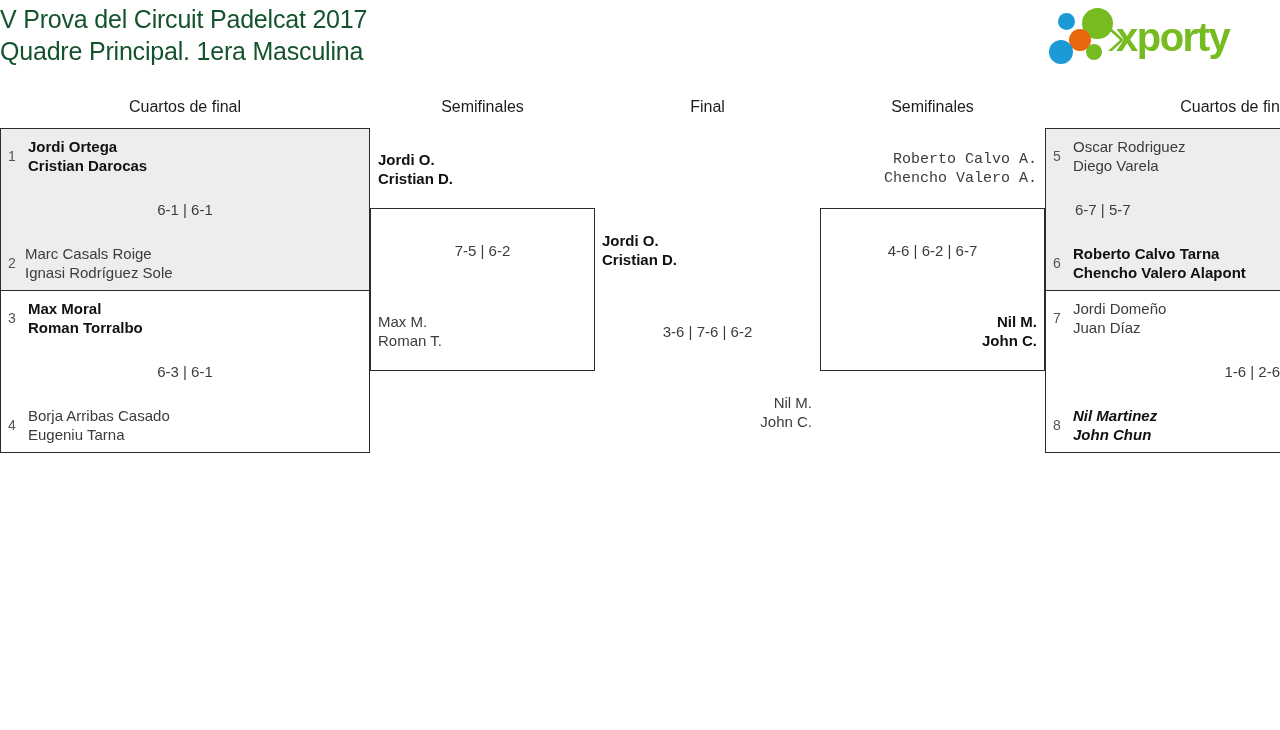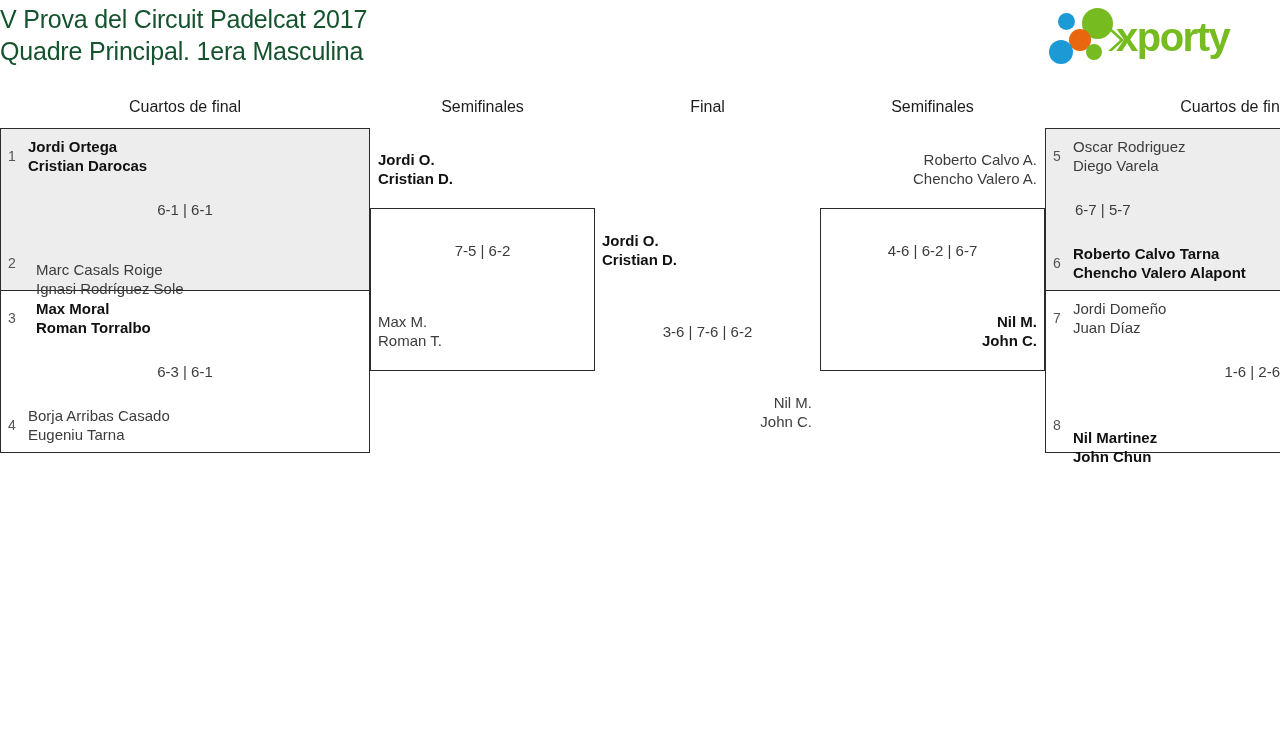--- a/index.html
+++ b/index.html
@@ -139,49 +139,49 @@
     line-height: 19px;
     color: #3c3c3c;
     white-space: nowrap;
   }
   .score.align-right { text-align: right; }
   .score.align-center { text-align: center; }
 
   
   #qf1-e1 { left: 28px; top: 137px; }
   #qf1-s1 { left: 2px;  top: 147px; }
-  #qf1-e2 { left: 36px; top: 244px; margin-top: 16px; }
+  #qf1-e2 { left: 25px; top: 244px; }
   #qf1-s2 { left: 2px;  top: 254px; }
   #qf1-score { left: 30px; top: 200px; width: 310px; text-align: center; }
 
-  #qf2-e1 { left: 36px; top: 299px; }
+  #qf2-e1 { left: 28px; top: 299px; }
   #qf2-s1 { left: 2px;  top: 309px; }
   #qf2-e2 { left: 28px; top: 406px; }
   #qf2-s2 { left: 2px;  top: 416px; }
   #qf2-score { left: 30px; top: 362px; width: 310px; text-align: center; }
 
   
   #qf3-e1 { left: 1073px; top: 137px; }
   #qf3-s1 { left: 1047px; top: 147px; }
   #qf3-e2 { left: 1073px; top: 244px; }
   #qf3-s2 { left: 1047px; top: 254px; }
   #qf3-score { left: 1075px; top: 200px; width: 205px; text-align: left; }
 
   #qf4-e1 { left: 1073px; top: 299px; }
   #qf4-s1 { left: 1047px; top: 309px; }
-  #qf4-e2 { left: 1073px; top: 428px; }
+  #qf4-e2 { left: 1073px; top: 406px; font-style: italic; }
   #qf4-s2 { left: 1047px; top: 416px; }
   #qf4-score { left: 1075px; top: 362px; width: 205px; text-align: right; }
 
   
   #sfl-e1 { left: 378px; top: 150px; }
   #sfl-e2 { left: 378px; top: 312px; }
   #sfl-score { left: 380px; top: 241px; width: 205px; text-align: center; }
 
-  #sfr-e1 { left: 625px; top: 150px; width: 412px; }
+  #sfr-e1 { left: 625px; top: 150px; width: 412px; font-family: Liberation Mono, monospace; }
   #sfr-e2 { left: 625px; top: 312px; width: 412px; }
   #sfr-score { left: 830px; top: 241px; width: 205px; text-align: center; }
 
   
   #fin-e1 { left: 602px; top: 231px; }
   #fin-e2 { left: 545px; top: 393px; width: 267px; }
   #fin-score { left: 605px; top: 322px; width: 205px; text-align: center; }
 </style>
 </head>
 <body>

